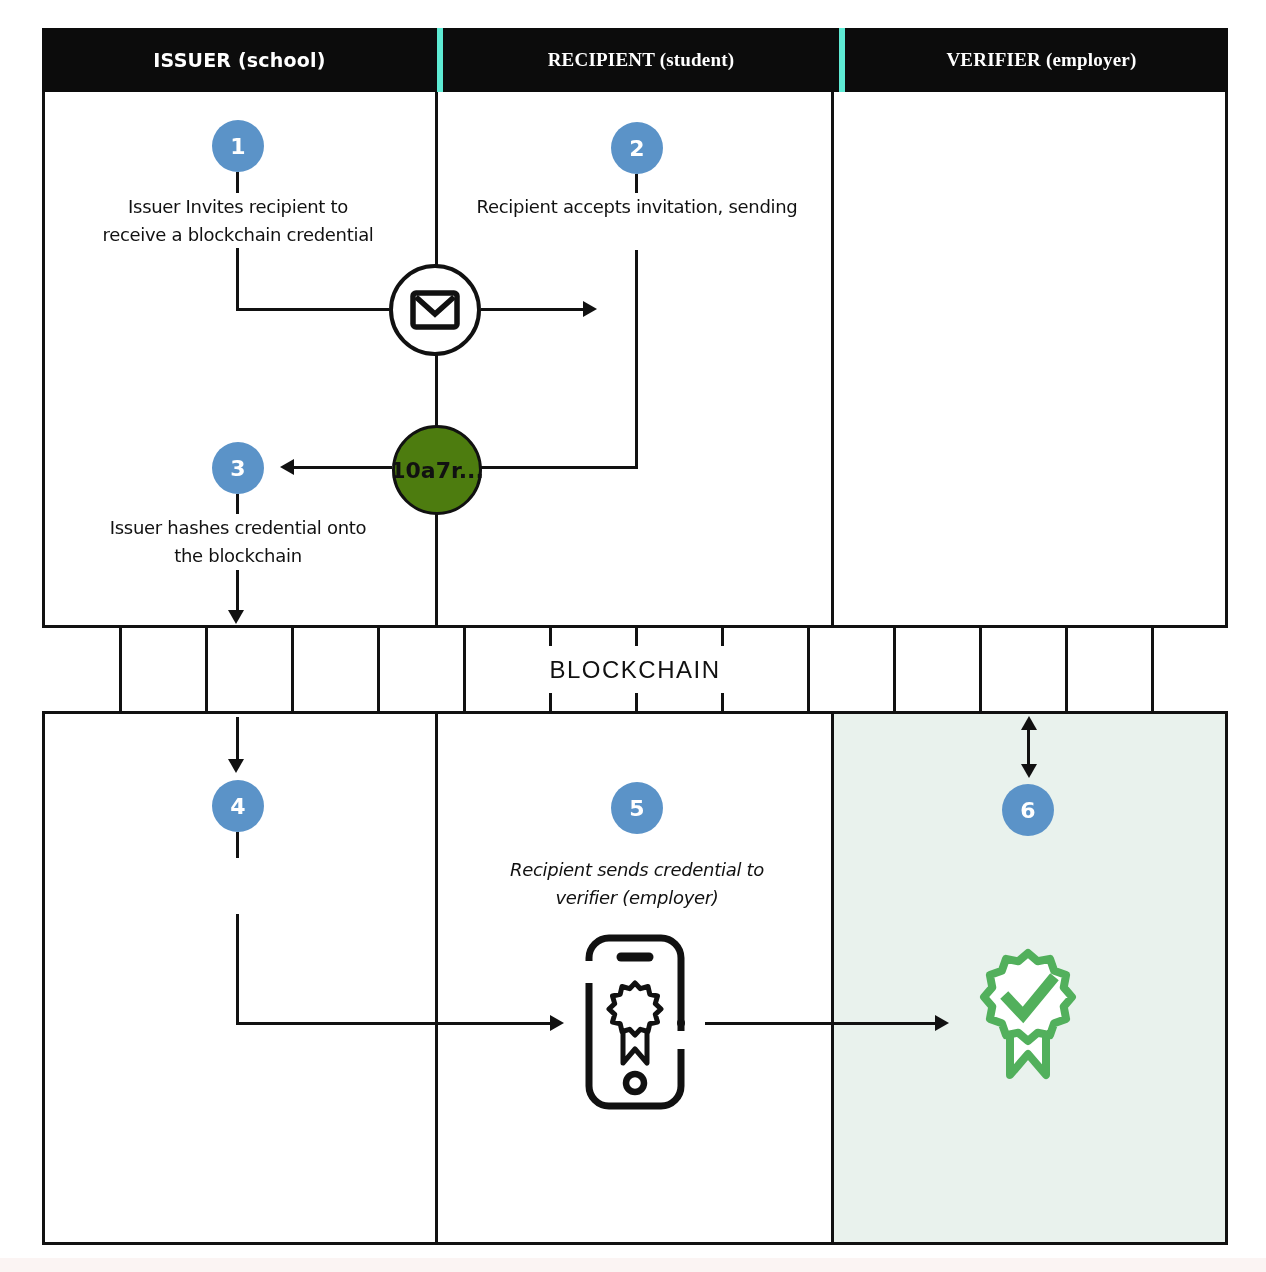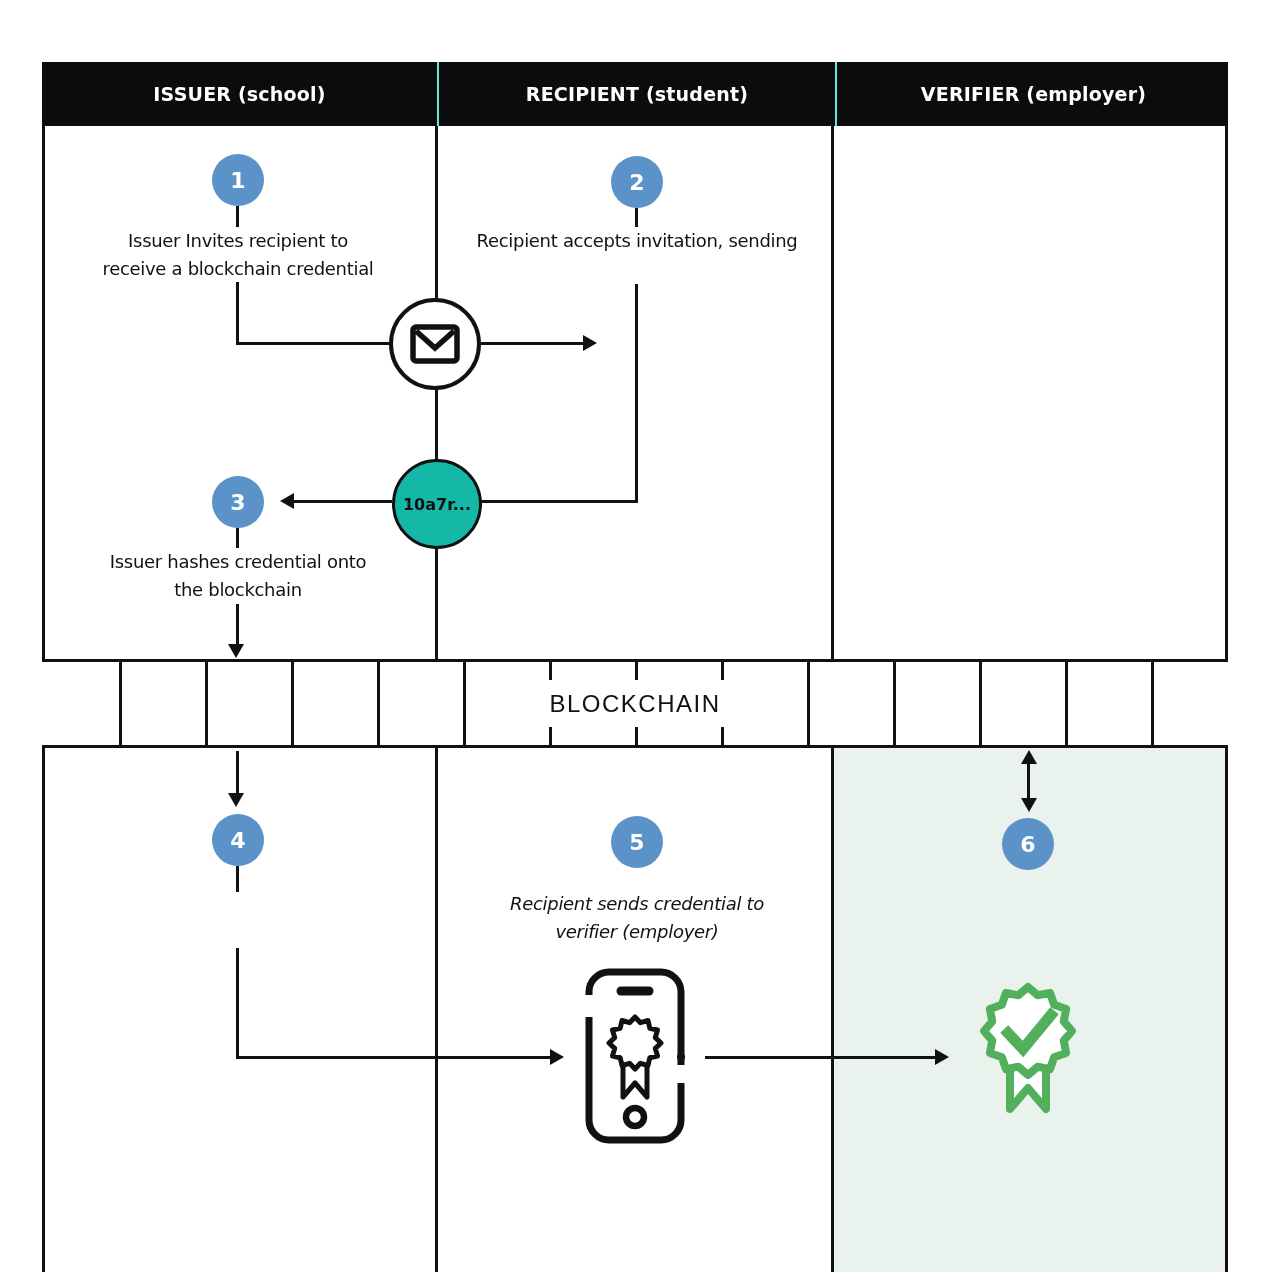--- a/index.html
+++ b/index.html
@@ -1,36 +1,36 @@
 <!DOCTYPE html>
 <html><head>
 <meta charset="utf-8">
 <style>
   html,body{margin:0;padding:0;background:#fff;}
   .stage{position:relative;width:1266px;height:1272px;background:#ffffff;overflow:hidden;
          font-family:"DejaVu Sans","Liberation Sans",sans-serif;color:#111;}
-  .abs{position:absolute;margin-top:34px;}
+  .abs{position:absolute;}
   .frame{border:3px solid #111;box-sizing:border-box;background:transparent;}
   .header{background:#0c0c0c;display:flex;box-sizing:border-box;}
   .hcell{flex:0 0 auto;display:flex;align-items:center;justify-content:center;
          color:#fff;font-weight:bold;font-size:19px;letter-spacing:.2px;}
-  .hsep{border-left:2px solid #5eead4;}
+  .hsep{border-left:6px solid #5eead4;font-family:Liberation Serif, serif;}
   .vline{width:3px;background:#111;}
   .hline{height:3px;background:#111;}
   .panel{background:#e9f2ed;}
   .band{box-sizing:border-box;border-top:3px solid #111;border-bottom:3px solid #111;background:#fff;}
   .bdiv{position:absolute;top:0;bottom:0;width:3px;background:#111;}
   .bdiv.dashed{background:linear-gradient(#111 0 18px,transparent 18px calc(100% - 18px),#111 calc(100% - 18px) 100%);}
   .bandlabel{position:absolute;left:0;right:0;top:0;bottom:0;display:flex;align-items:center;justify-content:center;
              font-family:"Liberation Sans",sans-serif;font-size:24px;letter-spacing:1.5px;color:#111;}
   .num{width:52px;height:52px;border-radius:50%;background:#5b93c8;color:#fff;
        display:flex;align-items:center;justify-content:center;font-size:22px;font-weight:600;z-index:5;}
   .cap{width:380px;text-align:center;font-size:18px;line-height:28px;letter-spacing:-0.3px;color:#111;z-index:4;}
-  .hashnode{width:90px;height:90px;border-radius:50%;border:3.5px solid #111;background:#14b8a6;box-sizing:border-box;
-            display:flex;align-items:center;justify-content:center;font-size:16px;font-weight:600;z-index:6;}
+  .hashnode{width:90px;height:90px;border-radius:50%;border:3.5px solid #111;background:#4d7c0f;box-sizing:border-box;
+            display:flex;align-items:center;justify-content:center;font-size:22px;font-weight:600;z-index:6;}
   .arr{width:0;height:0;z-index:3;}
   .arr-r{border-top:8px solid transparent;border-bottom:8px solid transparent;border-left:14px solid #111;}
   .arr-l{border-top:8px solid transparent;border-bottom:8px solid transparent;border-right:14px solid #111;}
   .arr-d{border-left:8px solid transparent;border-right:8px solid transparent;border-top:14px solid #111;}
   .arr-u{border-left:8px solid transparent;border-right:8px solid transparent;border-bottom:14px solid #111;}
   .bottomstrip{background:#fbf4f3;}
   svg{display:block;}
 </style>
 </head>
 <body>

